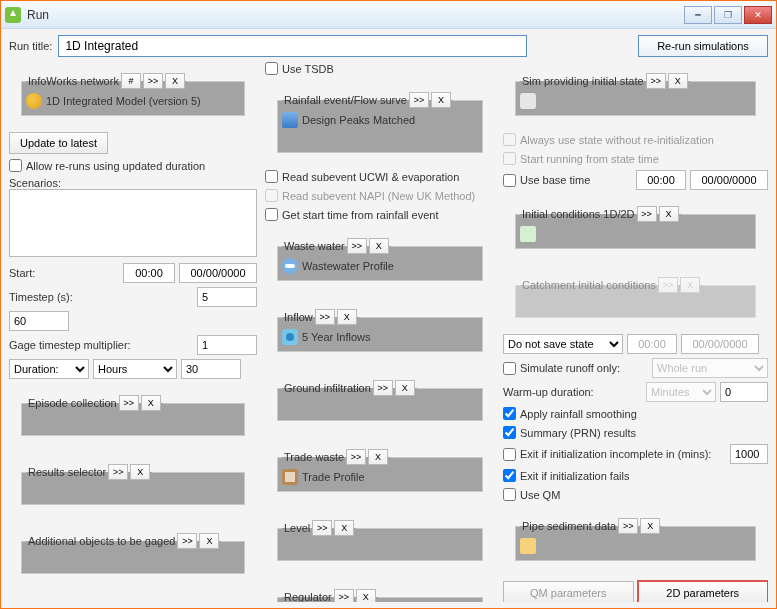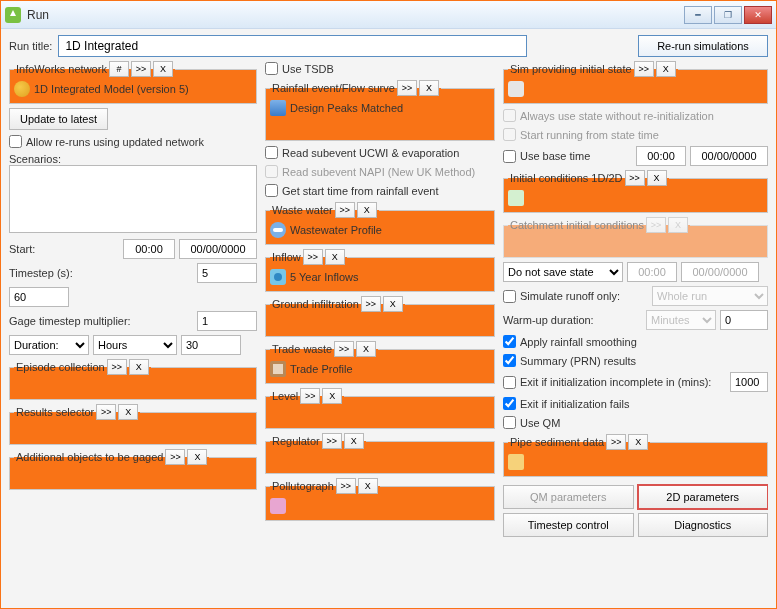--- a/index.html
+++ b/index.html
@@ -92,23 +92,23 @@
     display: flex;
     flex-direction: column;
     gap: 4px;
     overflow: hidden;
   }
   .col1 { width: 248px; }
   .col2 { width: 230px; }
   .col3 { flex: 1; }
   fieldset.box, .box {
     border: 1px solid #c9c9c9;
-    background: #f97316;
+    background: #a3a3a3;
     padding: 2px 10px 4px 4px;
-    margin: 0;
+    margin: 12px;
     position: relative;
     min-width: 0;
   }
   fieldset.box > legend {
     font-size: 11px;
     padding: 0 2px;
     color: #333;
   }
   .box-head {
     display: flex;
@@ -216,21 +216,21 @@
           <div class="body-line">
             <span class="icon16 ic-net"></span>
             <span>1D Integrated Model (version 5)</span>
           </div>
         </fieldset>
 
         <div><button class="btn">Update to latest</button></div>
 
         <div class="chk-row">
           <input type="checkbox" style="">
-          <span>Allow re-runs using updated network</span>
+          <span>Allow re-runs using updated duration</span>
         </div>
 
         <div>
           <span class="lbl">Scenarios:</span>
           <textarea class="scenarios" style=""></textarea>
         </div>
 
         <div class="form-row">
           <span class="lbl">Start:</span>
           <input class="small" type="text" style="width: 52px; text-align: center;" value="00:00">

